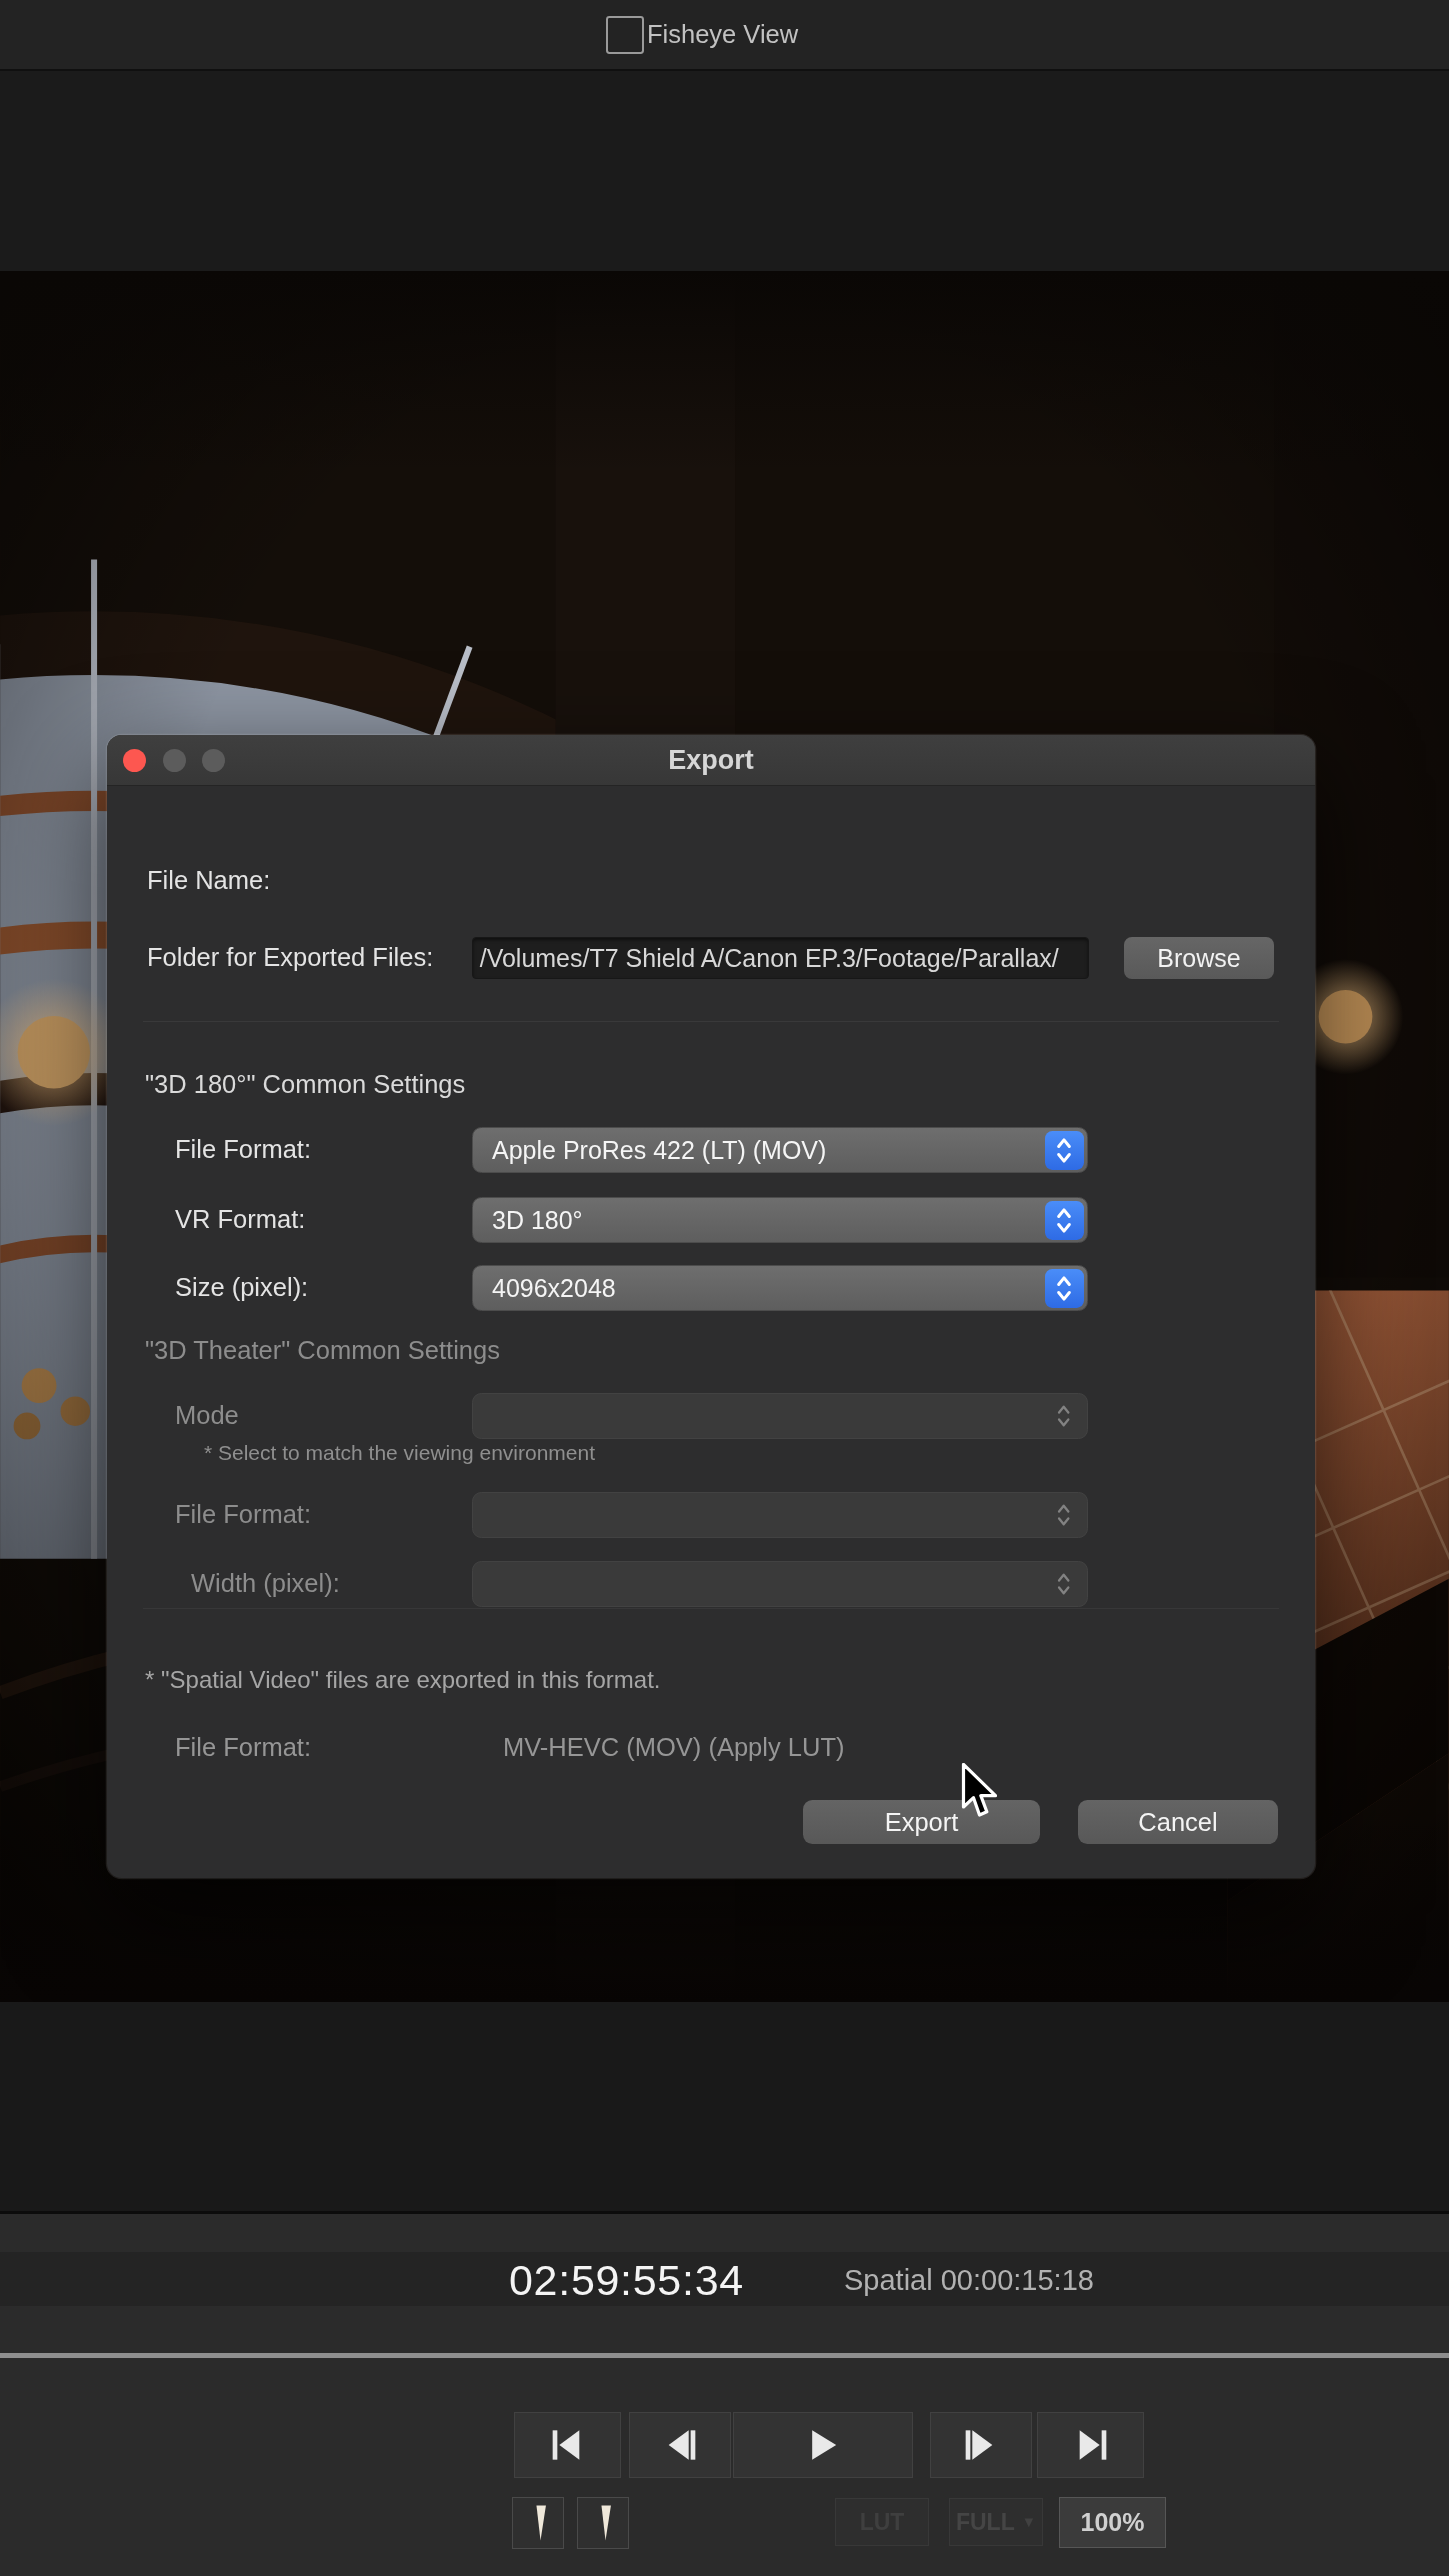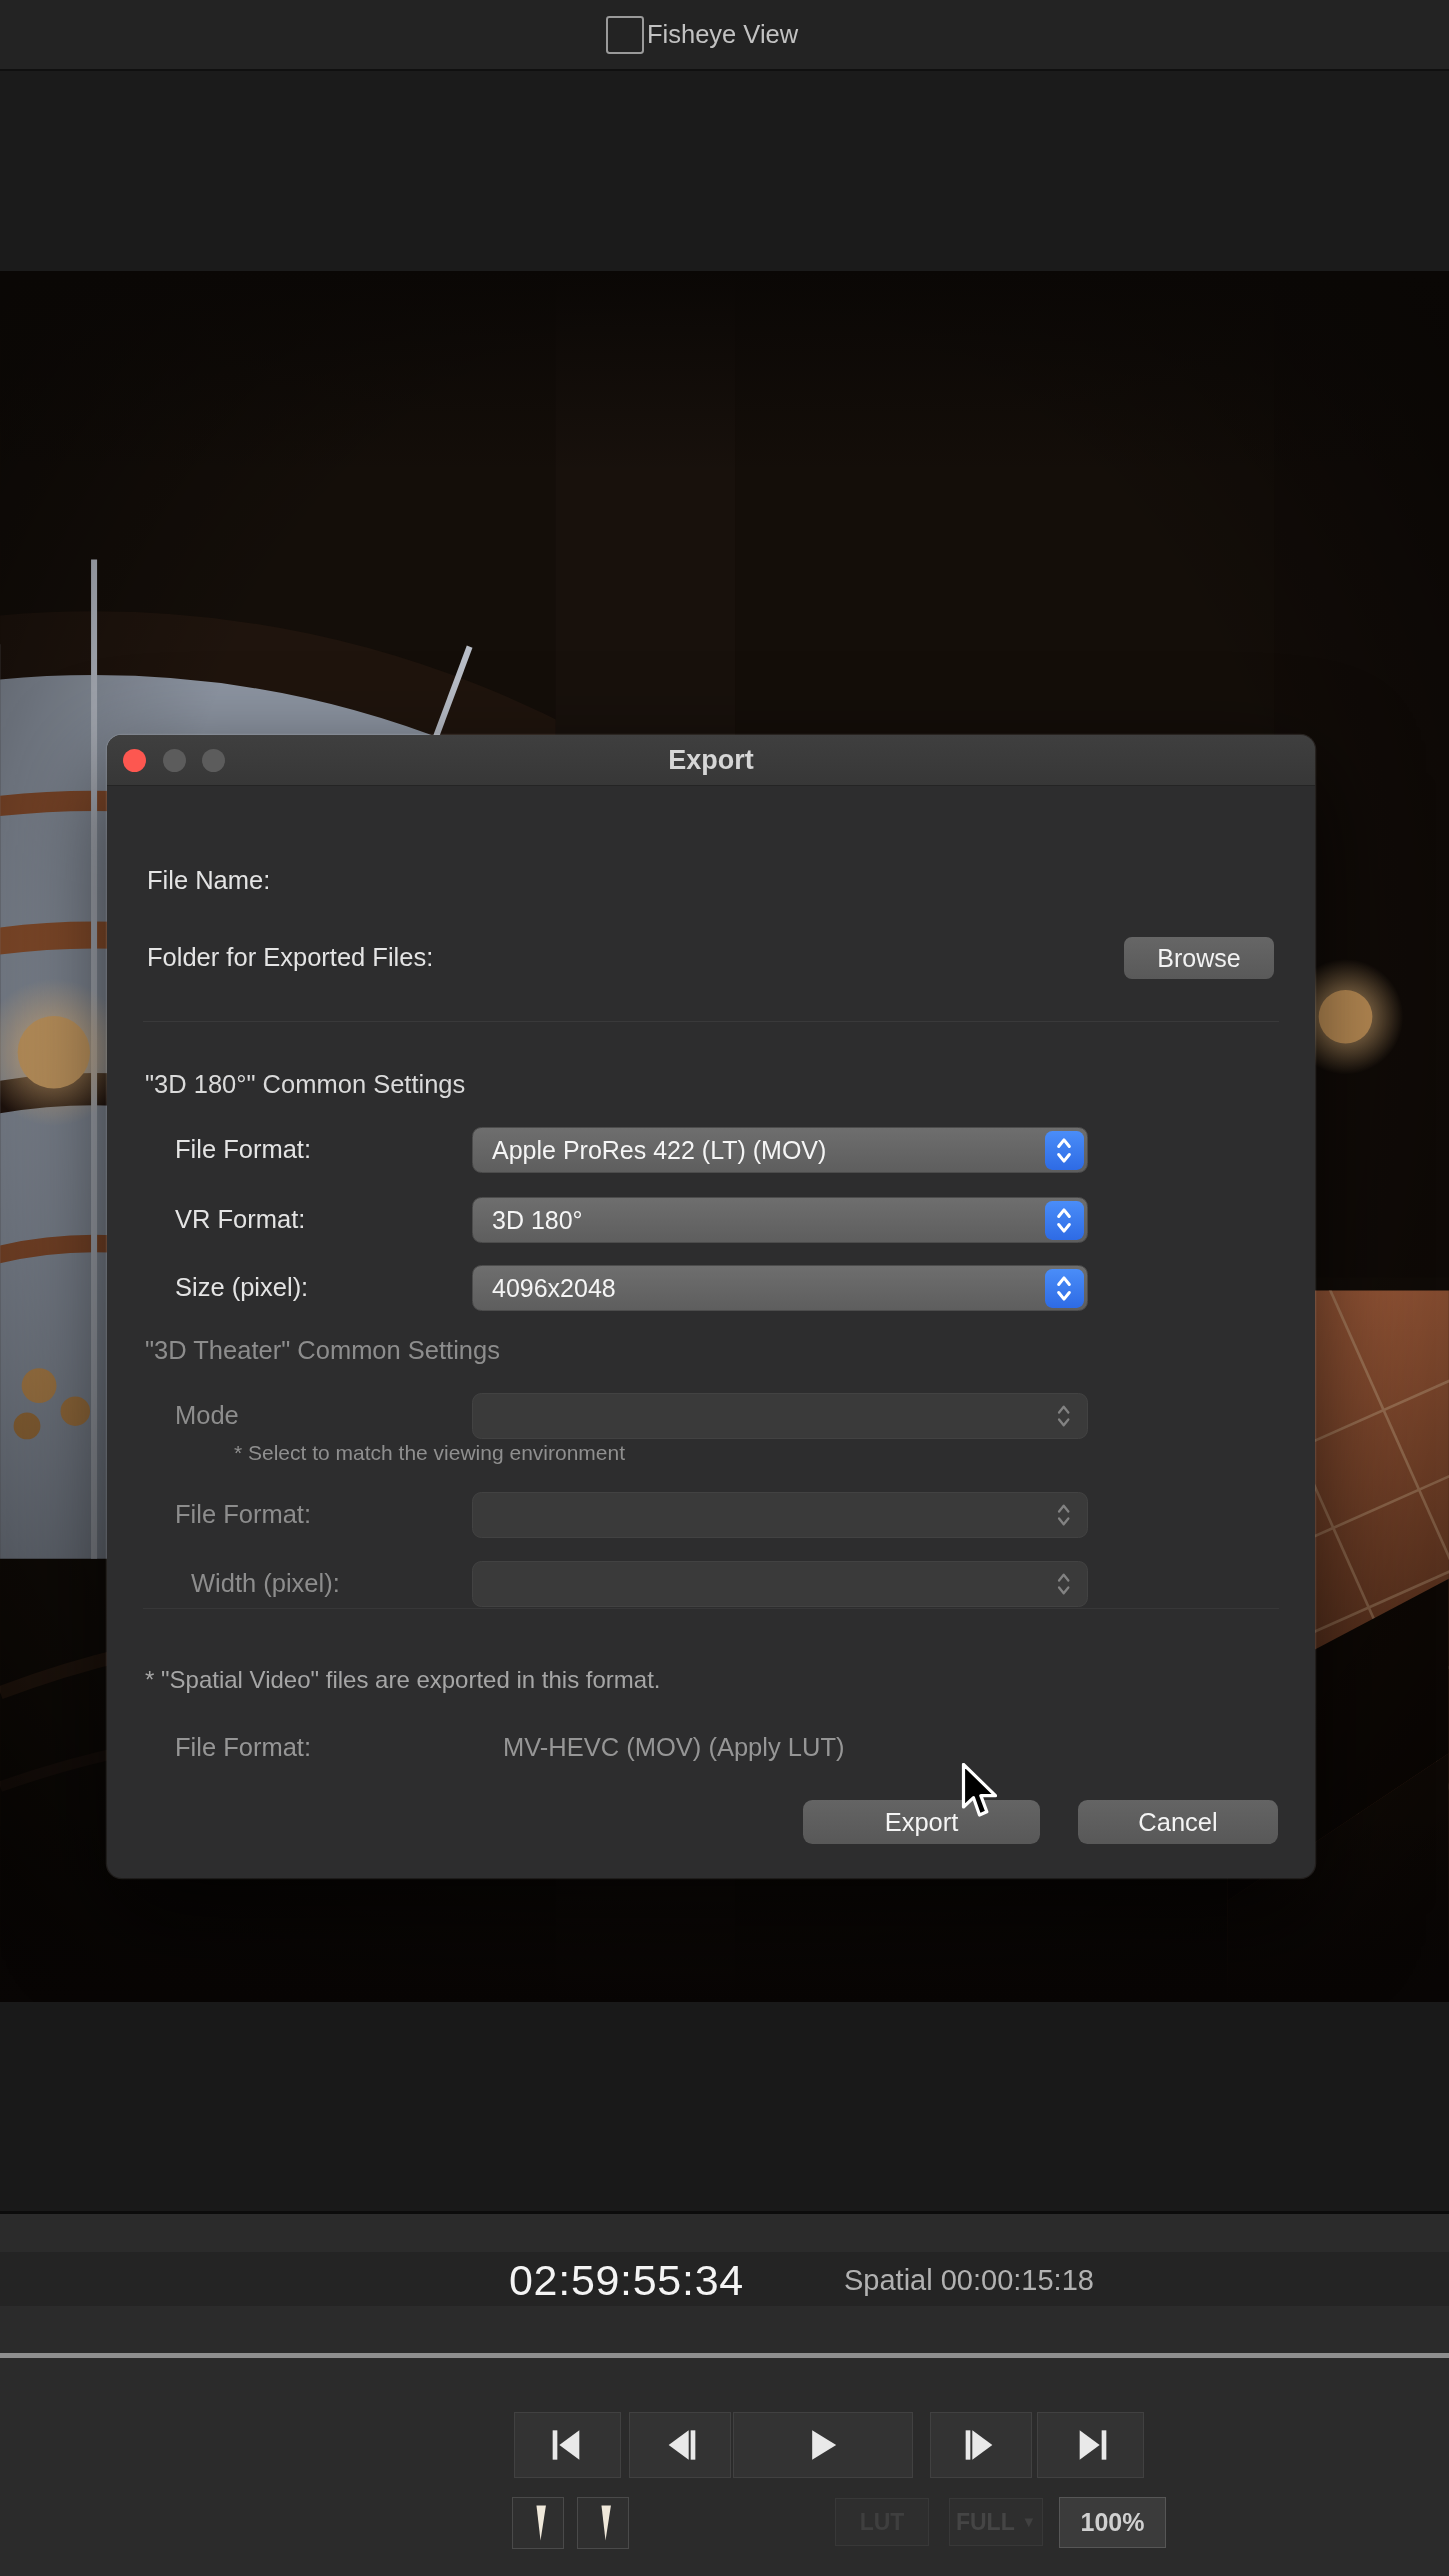--- a/index.html
+++ b/index.html
@@ -205,20 +205,23 @@
     <div class="titlebar">
       <div class="tl tl-close"></div>
       <div class="tl tl-min"></div>
       <div class="tl tl-max"></div>
       <div class="dlg-title">Export</div>
     </div>
 
     <div class="lbl" style="left:40px;top:131px;">File Name:</div>
 
     <div class="lbl" style="left:40px;top:208px;">Folder for Exported Files:</div>
+    <div class="folder-field">
+      <span>/Volumes/T7 Shield A/Canon EP.3/Footage/Parallax/</span>
+    </div>
     <div class="browse-btn">Browse</div>
 
     <div class="hsep" style="top:286px;"></div>
 
     <div class="sect" style="top:335px;">"3D 180°" Common Settings</div>
 
     <div class="lbl" style="left:68px;top:400px;">File Format:</div>
     <div class="popup" style="top:392px;">
       <span>Apple ProRes 422 (LT) (MOV)</span>
       <span class="stepper">
@@ -263,21 +266,21 @@
     <div class="popup disabled" style="top:658px;">
       <span class="stepper">
         <svg width="17.4" height="28" viewBox="0 0 30 46">
             <g fill="none" stroke="#828282" stroke-width="4" stroke-linecap="round" stroke-linejoin="round">
               <polyline points="7,17 15,7 23,17"></polyline>
               <polyline points="7,29 15,39 23,29"></polyline>
             </g>
           </svg>
       </span>
     </div>
-    <div class="note" style="top:706px;margin-left:30px;">* Select to match the viewing environment</div>
+    <div class="note" style="top:706px;">* Select to match the viewing environment</div>
 
     <div class="lbl dim" style="left:68px;top:765px;">File Format:</div>
     <div class="popup disabled" style="top:757px;">
       <span class="stepper">
         <svg width="17.4" height="28" viewBox="0 0 30 46">
             <g fill="none" stroke="#828282" stroke-width="4" stroke-linecap="round" stroke-linejoin="round">
               <polyline points="7,17 15,7 23,17"></polyline>
               <polyline points="7,29 15,39 23,29"></polyline>
             </g>
           </svg>

